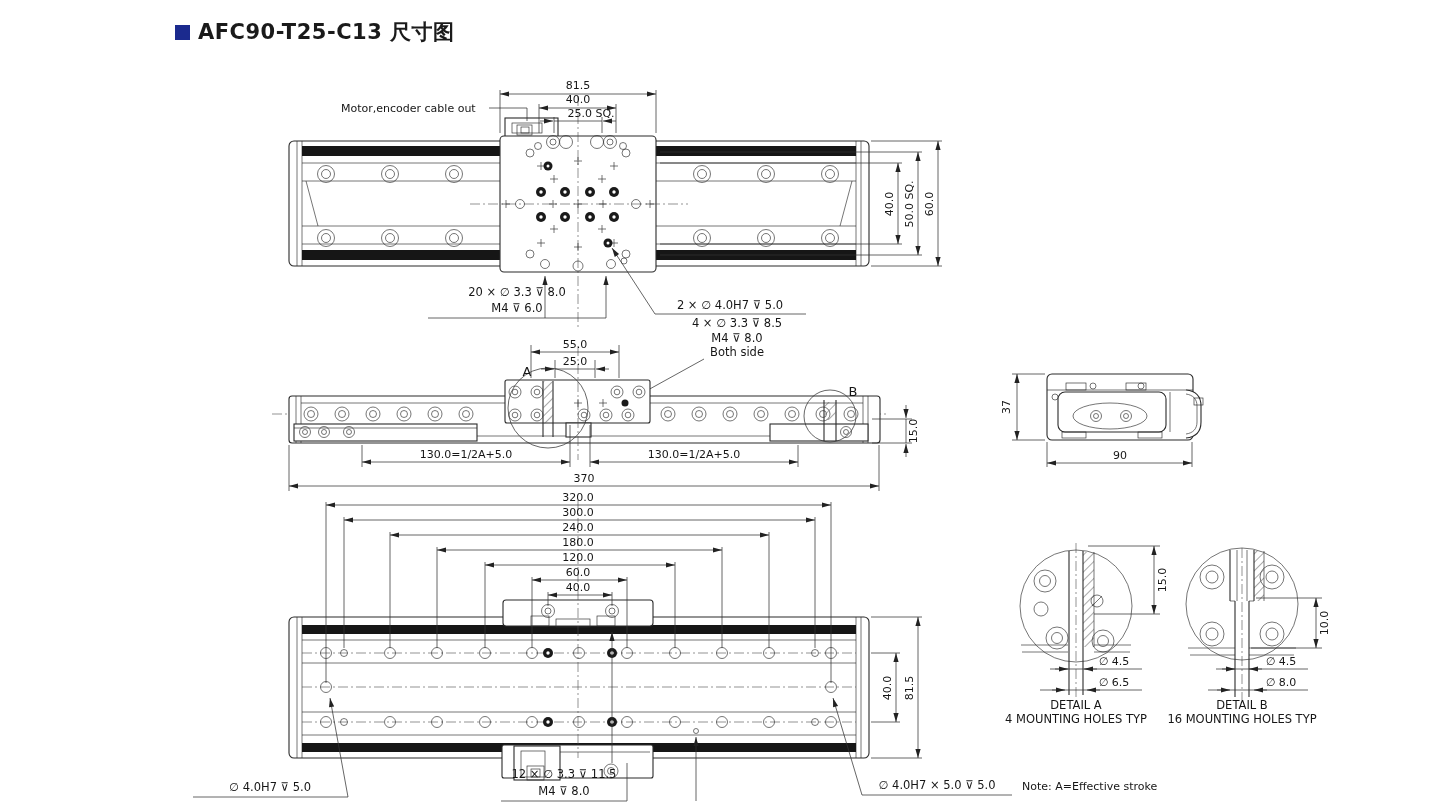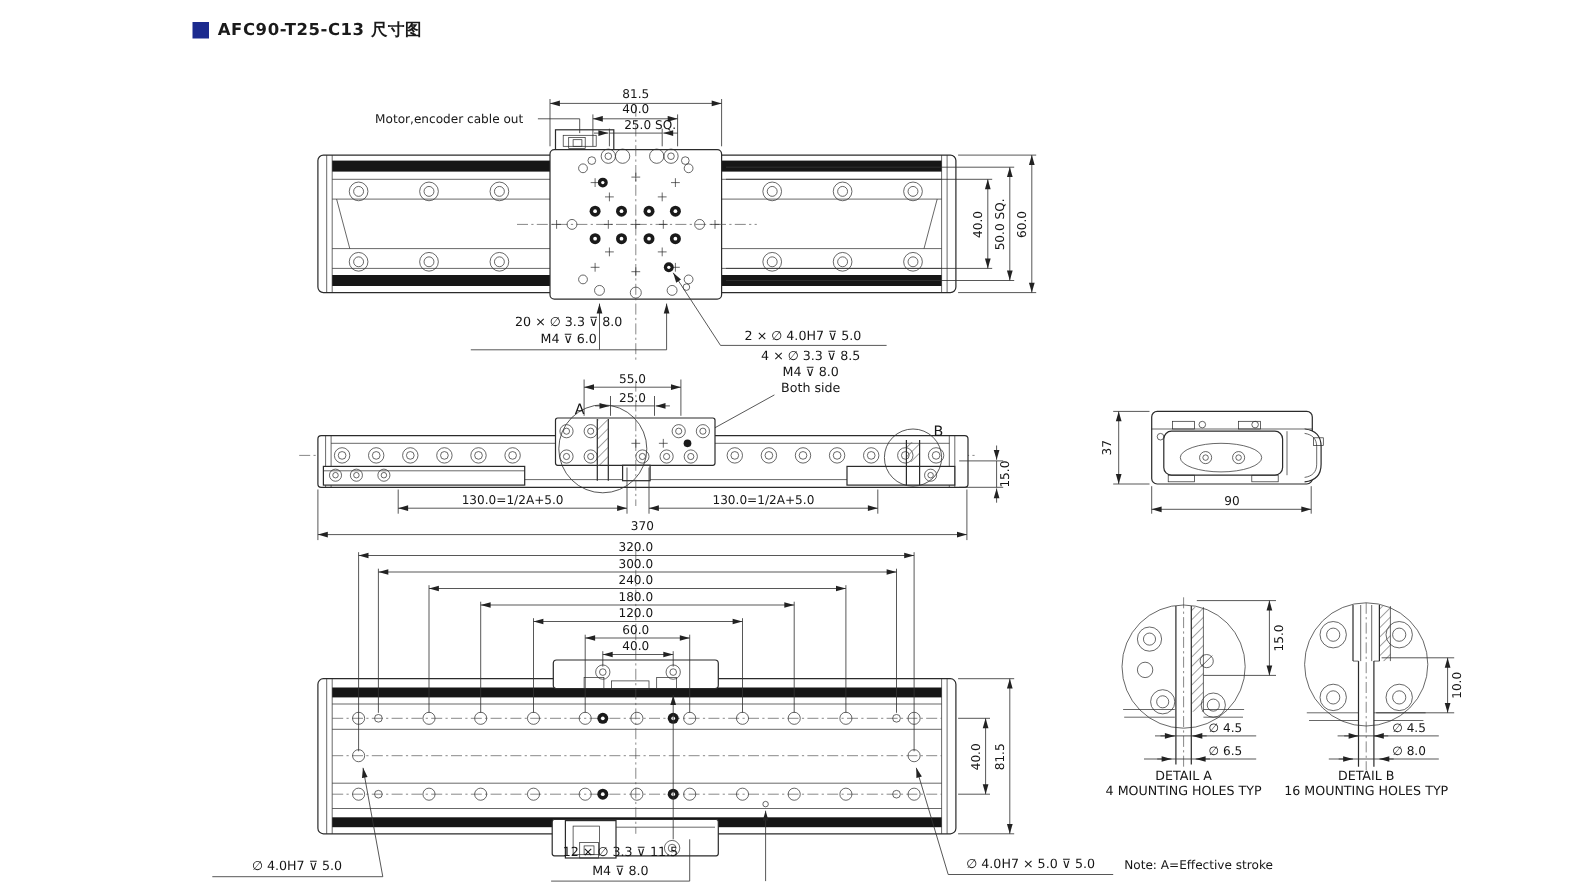--- a/index.html
+++ b/index.html
@@ -1,20 +1,20 @@
 <!DOCTYPE html>
 <html><head>
 <meta charset="utf-8">
 <style>
   html,body{margin:0;padding:0;background:#fff;}
   .page{position:relative;width:1438px;height:812px;background:#ffffff;overflow:hidden;
         font-family:"DejaVu Sans",sans-serif;}
   .title-row{position:absolute;left:175px;top:18px;display:flex;align-items:center;gap:8px;}
   .title-bullet{width:15px;height:15px;background:#1b2a8e;}
-  .title-text{font-size:15px;font-weight:bold;color:#1a1a1a;letter-spacing:0.5px;}
+  .title-text{font-size:21px;font-weight:bold;color:#1a1a1a;letter-spacing:0.5px;}
   svg{position:absolute;left:0;top:0;}
   .o{fill:#ffffff;stroke:#2b2b2b;stroke-width:1.1;}
   .h{fill:none;stroke:#2b2b2b;stroke-width:0.65;}
   .bk{fill:#161616;stroke:none;}
   .cl{fill:none;stroke:#4a4a4a;stroke-width:0.6;stroke-dasharray:10 3 2 3;}
   .d{fill:none;stroke:#333;stroke-width:0.75;}
   .fl{fill:#1a1a1a;stroke:none;}
   .wd{fill:#fff;stroke:none;}
   text.t{font:11px "DejaVu Sans",sans-serif;fill:#161616;}
   text.tm{font:11px "DejaVu Sans",sans-serif;fill:#161616;text-anchor:middle;}

